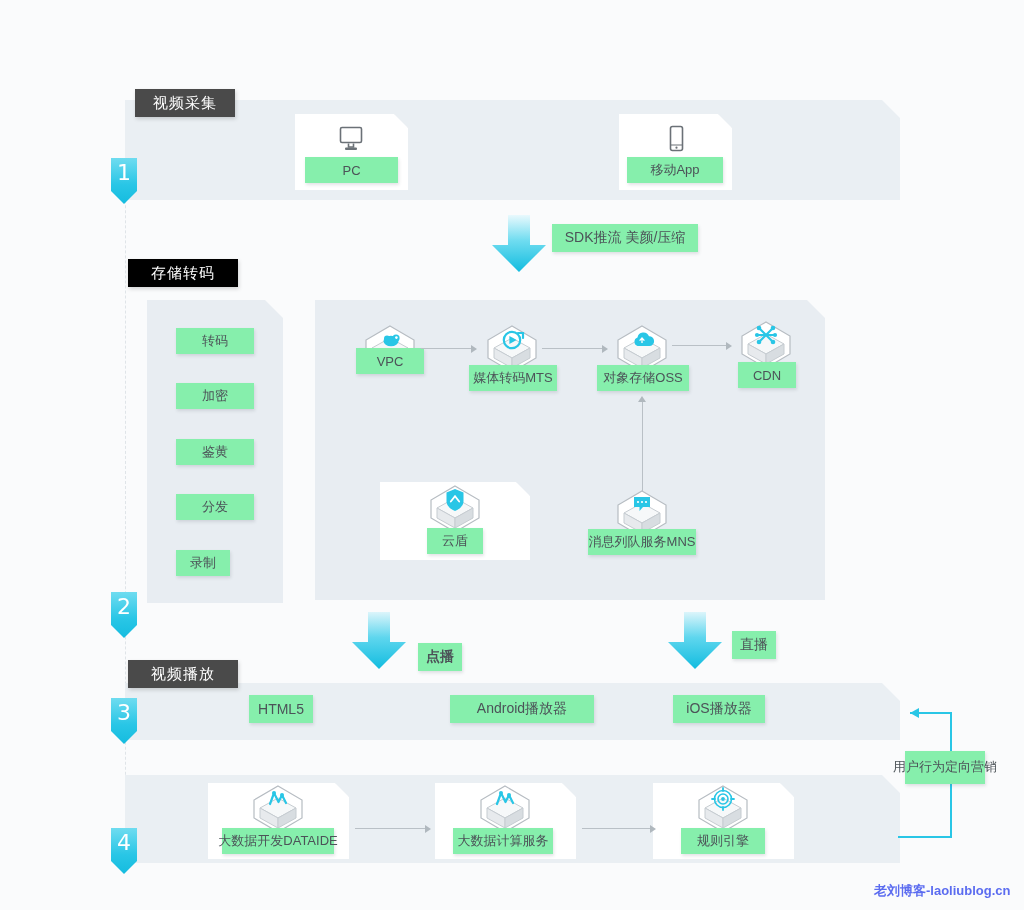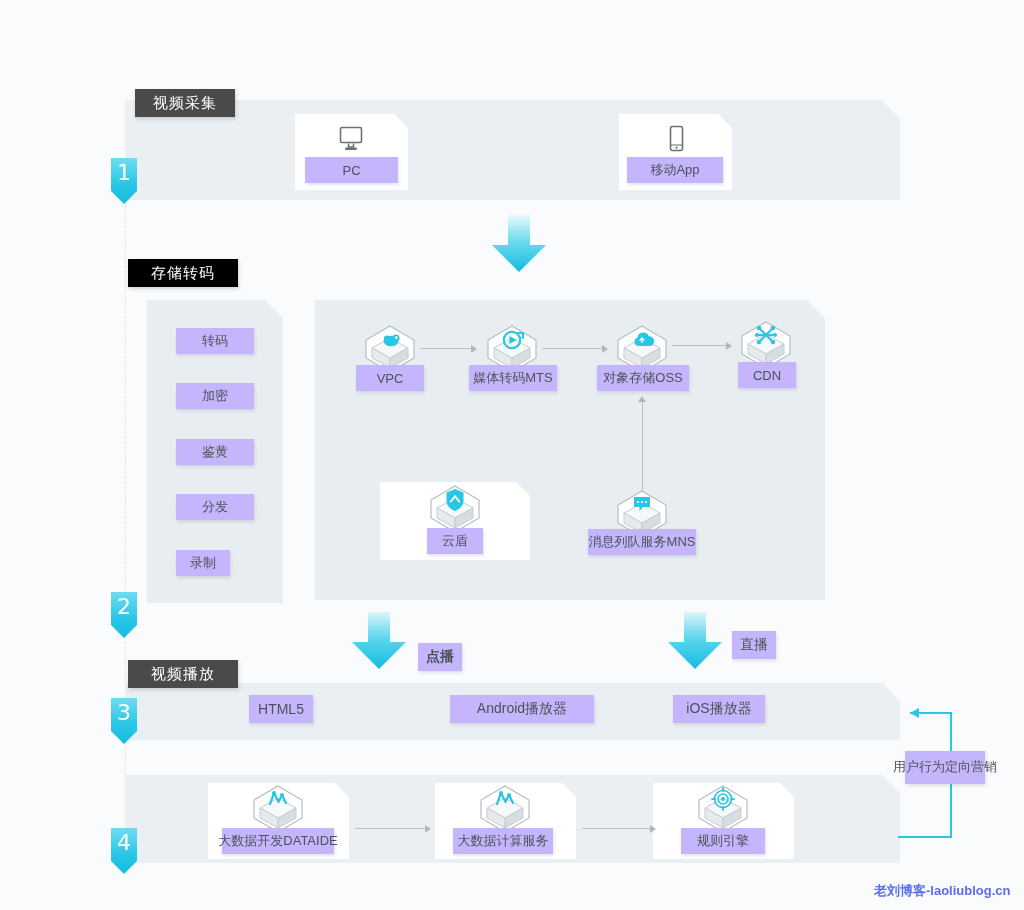--- a/index.html
+++ b/index.html
@@ -64,21 +64,21 @@
   
   .panel {
     position:absolute;
     background:#e8edf2;
     clip-path: polygon(0 0, calc(100% - 18px) 0, 100% 18px, 100% 100%, 0 100%);
   }
 
   
   .chip {
     position:absolute;
-    background:#c4b5fd;
+    background:#86efac;
     color:#4c5358;
     font-size:13px;
     display:flex; align-items:center; justify-content:center;
     height:26px;
     box-shadow:1px 2px 3px rgba(80,90,100,0.16);
     white-space:nowrap;
     padding:0 8px;
   }
   .chip.big { font-size:14px; height:28px; }
   .chip.two { flex-direction:row; height:auto; padding:7px 12px; line-height:1.45; }
@@ -164,20 +164,21 @@
       <defs>
         <linearGradient id="ga1" x1="0" y1="0" x2="0" y2="1">
           <stop offset="0%" stop-color="#e9f9fd"></stop>
           <stop offset="45%" stop-color="#6fdcf0"></stop>
           <stop offset="100%" stop-color="#12bcdf"></stop>
         </linearGradient>
       </defs>
       <path d="M20 0 L42 0 L42 30 L58 30 L31 57 L4 30 L20 30 Z" fill="url(#ga1)"></path>
     </svg>
   </div>
+  <div class="chip big" style="left:552px; top:224px; width:146px;">SDK推流 美颜/压缩</div>
 
   <div class="sec-title grey" style="left:128px; top:259px; width:110px;">存储转码</div>
 
   <div class="pennant" style="left:111px; top:592px;">2</div>
 
   <div class="panel" style="left:147px; top:300px; width:136px; height:303px;"></div>
   <div class="chip" style="left:176px; top:328px; width:78px;">转码</div>
   <div class="chip" style="left:176px; top:383px; width:78px;">加密</div>
   <div class="chip" style="left:176px; top:439px; width:78px;">鉴黄</div>
   <div class="chip" style="left:176px; top:494px; width:78px;">分发</div>
@@ -192,21 +193,21 @@
       <path d="M11 24 L29 34 L29 44 L11 34 Z" fill="#e7eaed" stroke="#c6ccd1" stroke-width="1"></path>
       <path d="M29 34 L47 24 L47 34 L29 44 Z" fill="#d8dde1" stroke="#c6ccd1" stroke-width="1"></path>
       <g transform="translate(20,8)">
         <ellipse cx="10" cy="9" rx="7.5" ry="5.2" fill="#29c6e6"></ellipse>
         <circle cx="15" cy="6" r="3.6" fill="#29c6e6"></circle>
         <circle cx="6" cy="6.5" r="3" fill="#29c6e6"></circle>
         <circle cx="15.4" cy="5.6" r="1.3" fill="#ffffff"></circle>
       </g>
     </svg>
   </div>
-  <div class="chip" style="left:356px; top:365px; width:68px;">VPC</div>
+  <div class="chip" style="left:356px; top:348px; width:68px;">VPC</div>
 
   <div class="cube" style="left:483px; top:324px;">
     <svg width="58" height="50" viewBox="0 0 58 50">
       <path d="M29 2 L53 16 L53 34 L29 48 L5 34 L5 16 Z" fill="#ffffff" stroke="#b6bcc2" stroke-width="1.2"></path>
       <path d="M29 14 L47 24 L29 34 L11 24 Z" fill="#f6f8f9" stroke="#c6ccd1" stroke-width="1"></path>
       <path d="M11 24 L29 34 L29 44 L11 34 Z" fill="#e7eaed" stroke="#c6ccd1" stroke-width="1"></path>
       <path d="M29 34 L47 24 L47 34 L29 44 Z" fill="#d8dde1" stroke="#c6ccd1" stroke-width="1"></path>
       <g transform="translate(29,16)">
         <circle cx="0" cy="0" r="8.2" fill="none" stroke="#29c6e6" stroke-width="2.2"></circle>
         <path d="M-2.6 -4 L4.6 0 L-2.6 4 Z" fill="#29c6e6"></path>

